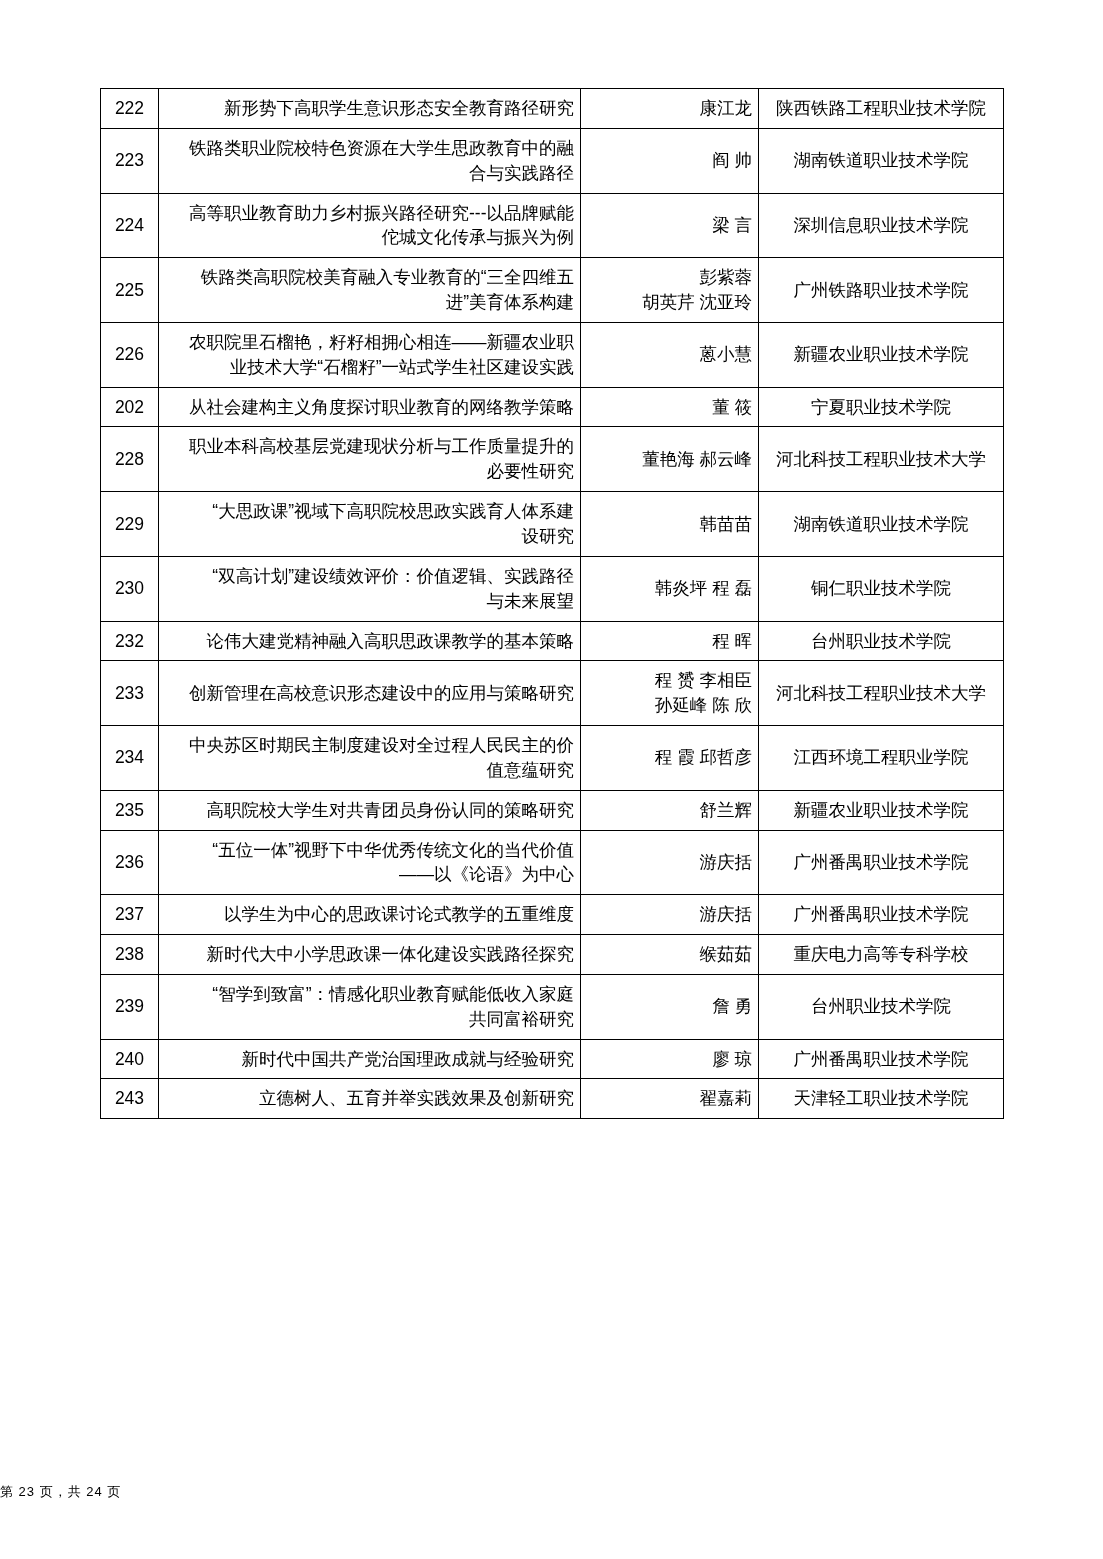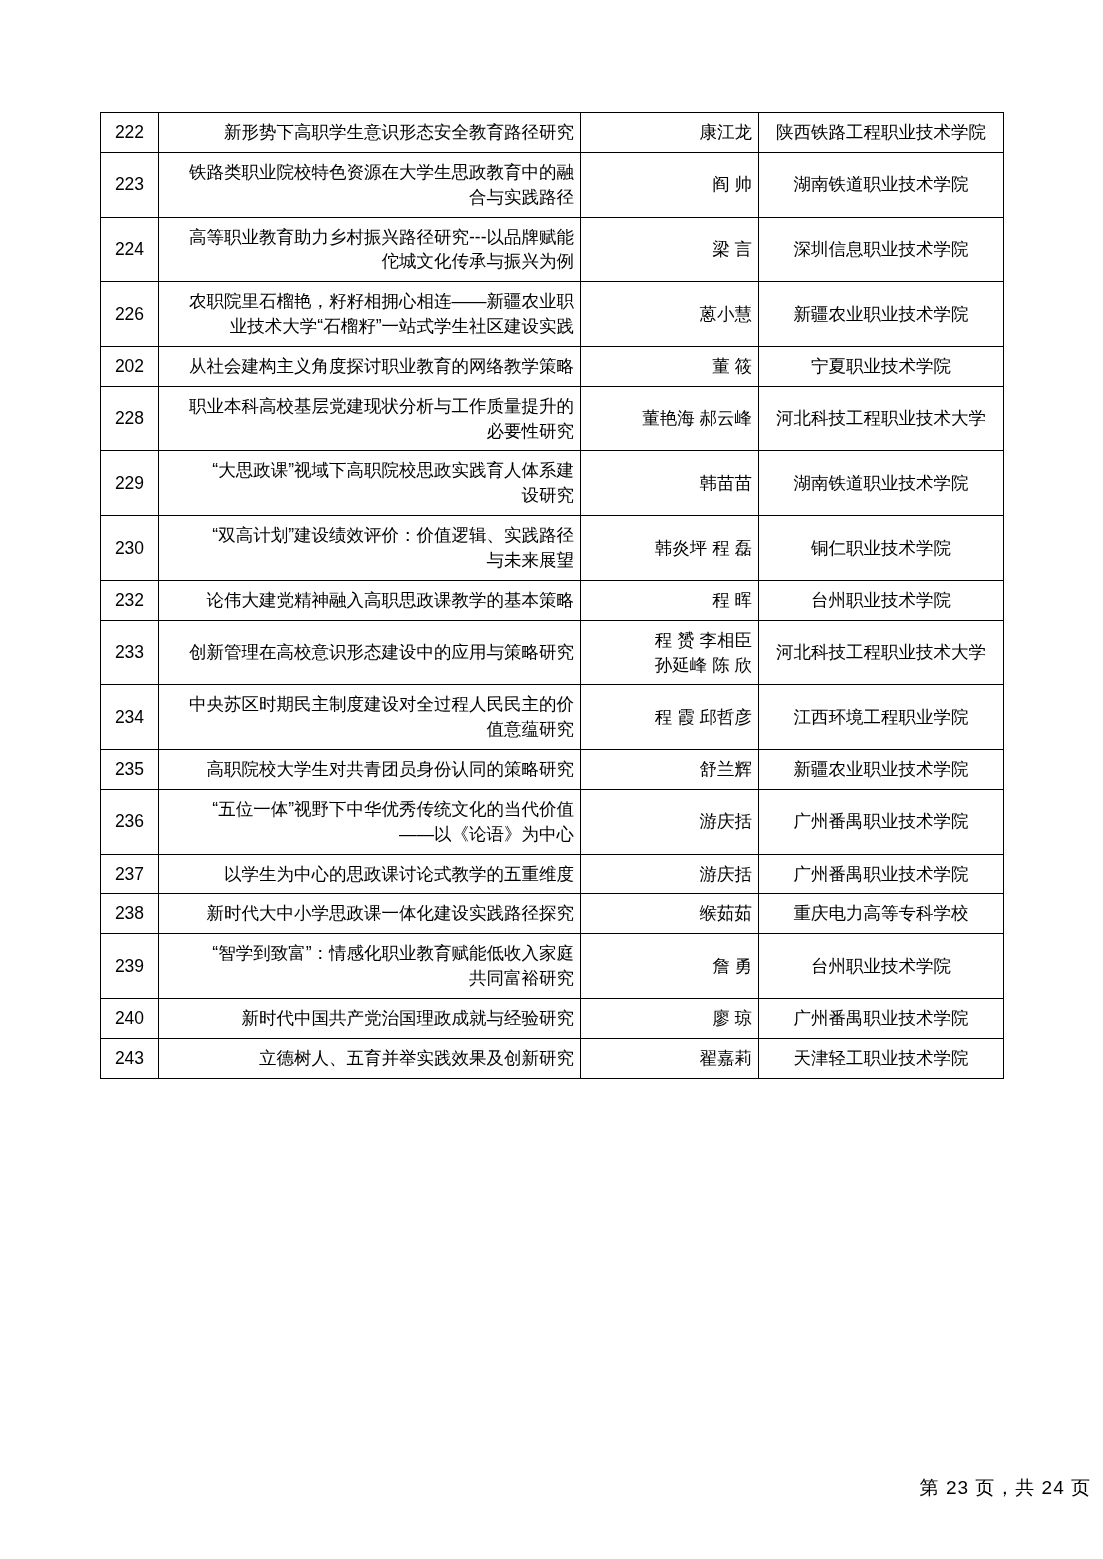--- a/index.html
+++ b/index.html
@@ -11,21 +11,21 @@
     width: 1103px;
     height: 1559px;
     font-family: "Liberation Sans", sans-serif;
     color: #000000;
     position: relative;
   }
   .page {
     width: 1103px;
     height: 1559px;
     box-sizing: border-box;
-    padding: 112px 100px 0 100px;
+    padding: 88px 100px 0 100px;
     position: relative;
   }
   table.doc-table {
     border-collapse: collapse;
     width: 903px;
     table-layout: fixed;
   }
   table.doc-table td {
     border: 1px solid #000000;
     padding: 7px 6px;
@@ -54,22 +54,22 @@
     text-align: center;
   }
   .line2 {
     display: block;
   }
   .footer {
     position: absolute;
     left: 0;
     right: 12px;
     bottom: 58px;
-    text-align: right;
-    font-size: 19px;
+    text-align: left;
+    font-size: 13px;
     letter-spacing: 1px;
   }
 </style>
 </head>
 <body>
 
 <div class="page">
 
   <table class="doc-table">
     <colgroup>
@@ -108,20 +108,32 @@
         <td class="title">
             <span class="line2">高等职业教育助力乡村振兴路径研究---以品牌赋能</span>
             <span class="line2">佗城文化传承与振兴为例</span>
           </td>
         <td class="author">
             <span class="line2">梁 言</span>
           </td>
         <td class="org">深圳信息职业技术学院</td>
       </tr>
 
+      <tr>
+        <td class="num">225</td>
+        <td class="title">
+            <span class="line2">铁路类高职院校美育融入专业教育的“三全四维五</span>
+            <span class="line2">进”美育体系构建</span>
+          </td>
+        <td class="author">
+            <span class="line2">彭紫蓉</span>
+            <span class="line2">胡英芹 沈亚玲</span>
+          </td>
+        <td class="org">广州铁路职业技术学院</td>
+      </tr>
 
       <tr>
         <td class="num">226</td>
         <td class="title">
             <span class="line2">农职院里石榴艳，籽籽相拥心相连——新疆农业职</span>
             <span class="line2">业技术大学“石榴籽”一站式学生社区建设实践</span>
           </td>
         <td class="author">
             <span class="line2">蒽小慧</span>
           </td>

